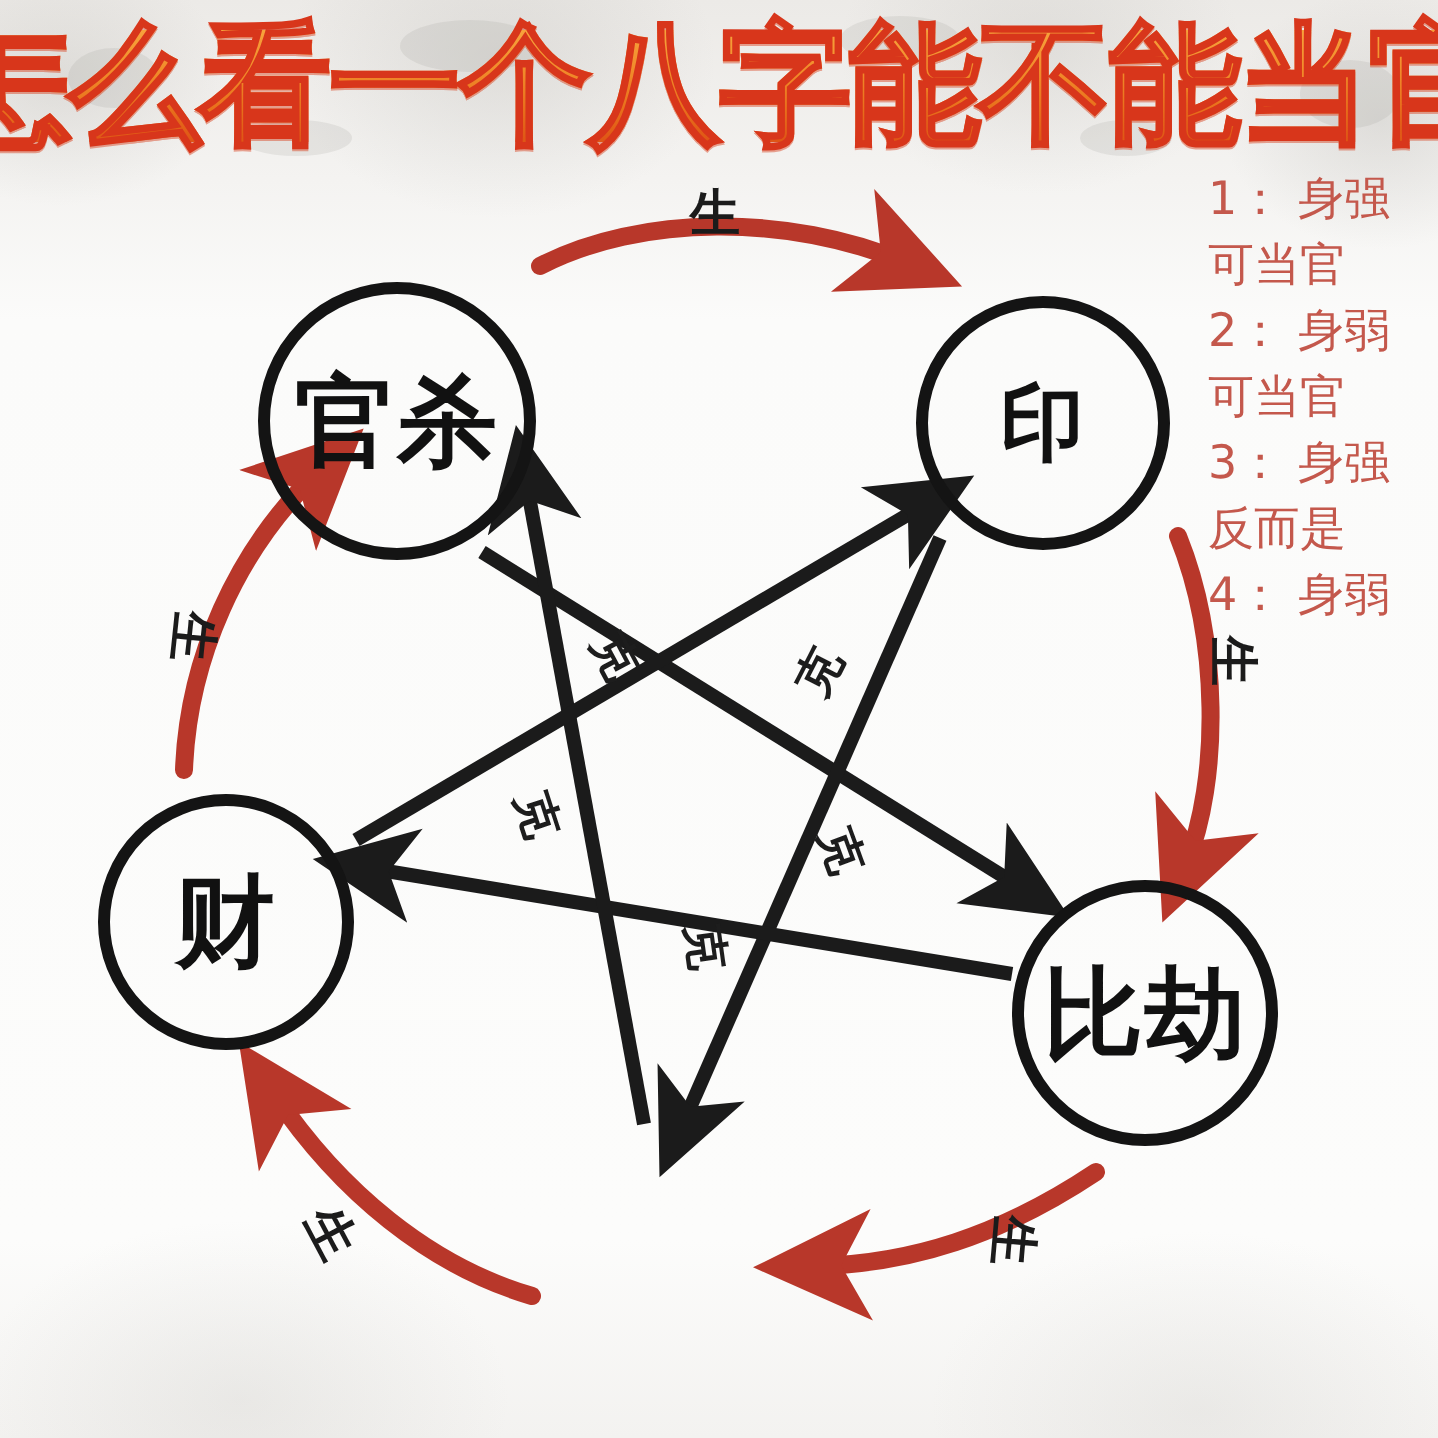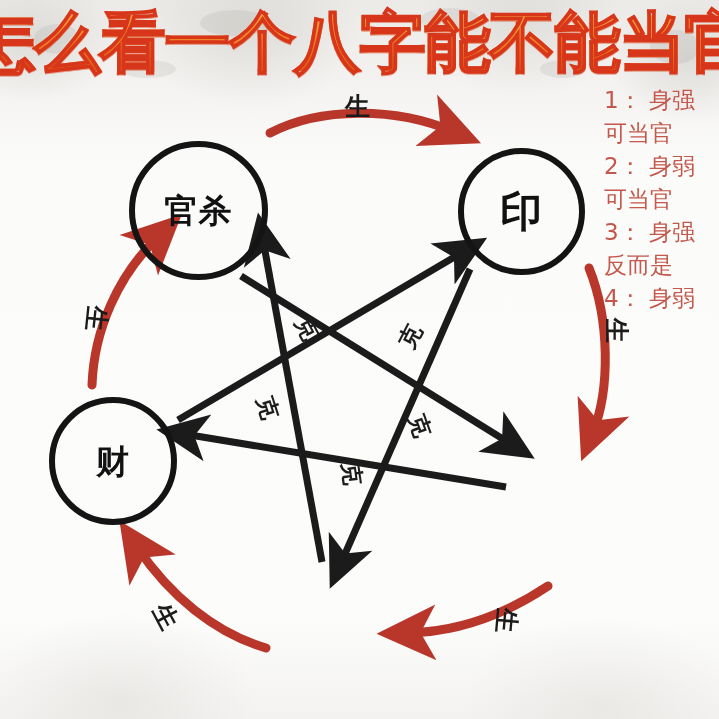--- a/index.html
+++ b/index.html
@@ -62,21 +62,21 @@
     position:absolute;
     border:6px solid #141414;
     border-radius:50%;
     background:transparent;
     display:flex;align-items:center;justify-content:center;
     z-index:6;
     box-sizing:border-box;
   }
   .node span{
     font-family:"DejaVu Sans","Liberation Sans",sans-serif;
-    font-size:33px;font-weight:600;color:#111;
+    font-size:50px;font-weight:600;color:#111;
     letter-spacing:1px;line-height:1;
     white-space:nowrap;
   }
   #node-guansha{left:129px;top:141px;width:139px;height:139px;}
   #node-yin{left:458px;top:148px;width:127px;height:127px;}
   #node-bijie{left:506px;top:440px;width:133px;height:133px;}
   #node-shishang{left:271px;top:565px;width:129px;height:129px;}
   #node-cai{left:49px;top:397px;width:128px;height:128px;}
   #node-yin span{font-size:42px;}
 
@@ -155,20 +155,23 @@
       <line x1="178" y1="420" x2="463" y2="252" marker-end="url(#blackhead)"></line>
     </g>
   </svg>
 
   <div class="node" id="node-guansha">
     <span>官杀</span>
   </div>
   <div class="node" id="node-yin">
     <span>印</span>
   </div>
+  <div class="node" id="node-bijie">
+    <span>比劫</span>
+  </div>
   <div class="node" id="node-cai">
     <span>财</span>
   </div>
 
   <div class="sheng-label" style="left:345px;top:94px;transform:rotate(0deg);">生</div>
   <div class="sheng-label" style="left:604px;top:318px;transform:rotate(90deg);">生</div>
   <div class="sheng-label" style="left:494px;top:608px;transform:rotate(95deg);">生</div>
   <div class="sheng-label" style="left:153px;top:604px;transform:rotate(62deg);">生</div>
   <div class="sheng-label" style="left:84px;top:306px;transform:rotate(96deg);">生</div>
 

